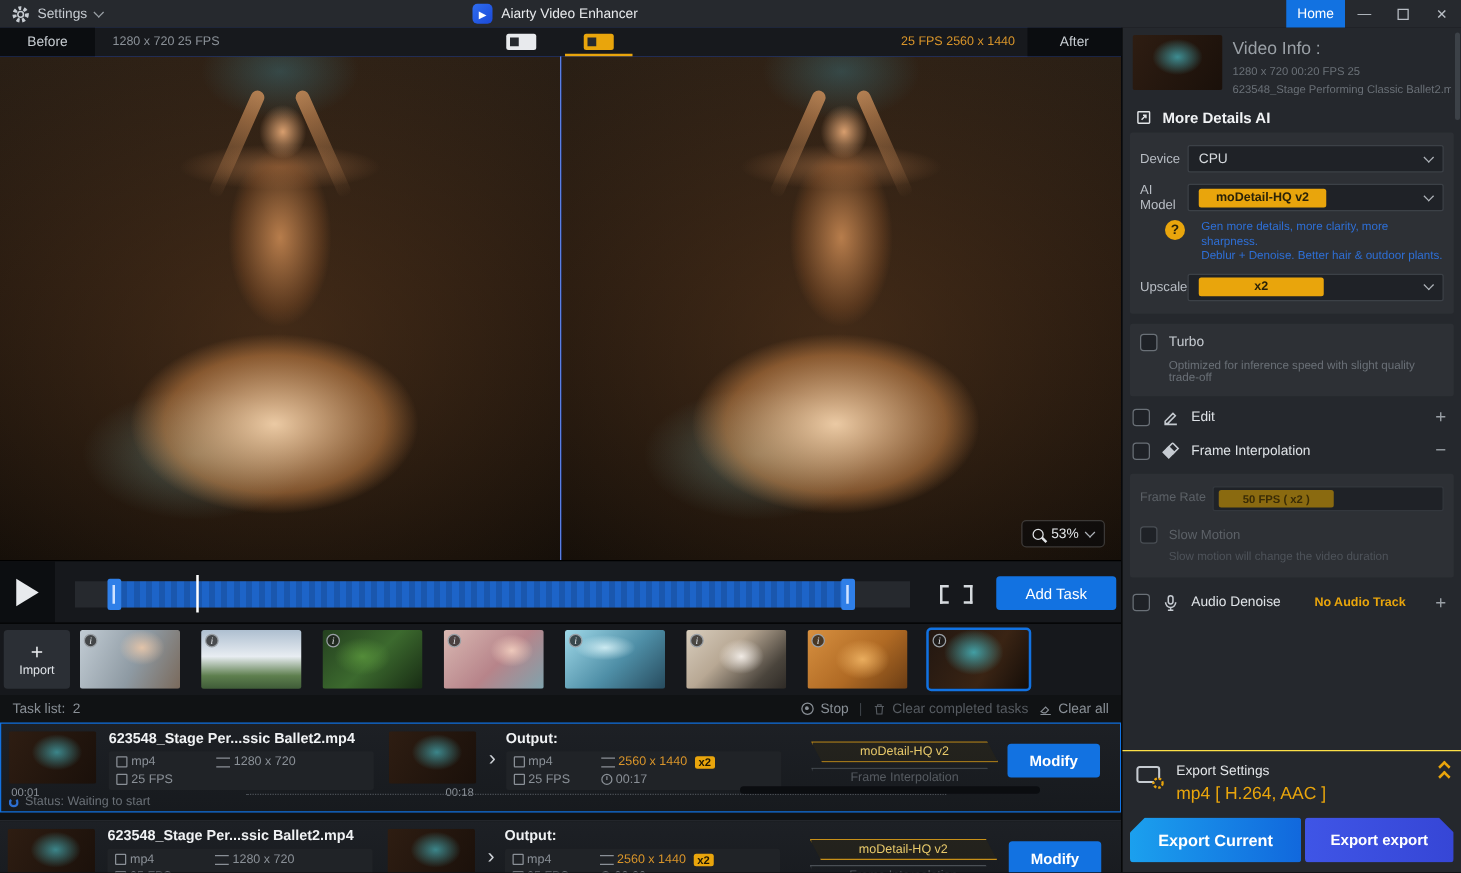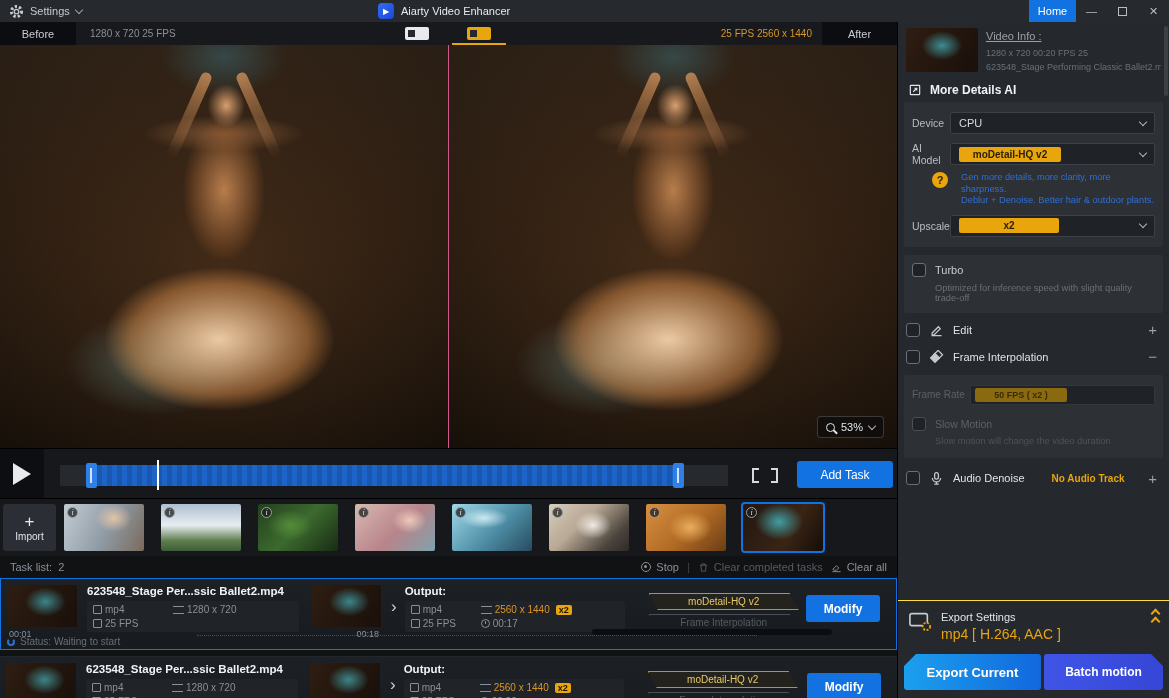--- a/index.html
+++ b/index.html
@@ -12,21 +12,21 @@
   .tb-left { display:flex; align-items:center; gap:6px; padding-left:9px; color:#c6cbd1; font-size:11px; }
   .tb-chev { width:6px; height:6px; border-right:1.4px solid #9aa0a6; border-bottom:1.4px solid #9aa0a6; transform:rotate(45deg); margin-top:-3px; }
   .tb-title { position:absolute; left:378px; display:flex; align-items:center; gap:7px; color:#e8eaed; font-size:11px; }
   .logo { width:16px; height:16px; border-radius:4px; background:linear-gradient(135deg,#2f6df0,#1b49d8); display:flex; align-items:center; justify-content:center; color:#fff; font-size:8px; }
   .tb-right { margin-left:auto; display:flex; align-items:stretch; height:100%;justify-content:space-between; }
   .home-btn { background:#1272e1; color:#fff; width:47px; display:flex; align-items:center; justify-content:center; font-size:11px; cursor:pointer; }
   .win-btn { width:31px; display:flex; align-items:center; justify-content:center; color:#b9bec5; font-size:11px; }
   .max-box { width:9px; height:9px; border:1px solid #b9bec5; }
 
   
-  .preview-area { position:absolute; top:22px; left:0; width:897px; height:426px; background:#be185d; }
+  .preview-area { position:absolute; top:22px; left:0; width:897px; height:426px; background:#1d4ed8; }
   .pv-strip { position:absolute; top:0; left:0; width:100%; height:23px; background:#17191d; display:flex; align-items:center; z-index:6; }
   .tab { background:#0b0d10; height:23px; display:flex; align-items:center; justify-content:center; color:#c8cdd2; font-size:11px; }
   .tab-before { width:76px; }
   .tab-after { width:75px; }
   .res-info { color:#8a9097; font-size:10px; margin-left:14px; }
   .after-info { margin-left:auto; color:#d9952a; font-size:10px; margin-right:10px; }
   .view-toggles { position:absolute; left:386px; top:0; height:23px; display:flex; }
   .tgl-wrap { width:62px; height:23px; display:flex; align-items:center; justify-content:center; position:relative; cursor:pointer; }
   .tgl { width:24px; height:13px; background:#e8eaed; border-radius:2px; position:relative; }
   .tgl::before { content:""; position:absolute; left:3px; top:3px; width:7px; height:7px; background:#26292e; }
@@ -133,21 +133,21 @@
   .spin { width:8px; height:8px; border:2px solid #2d6fd2; border-top-color:transparent; border-radius:50%; }
   .prog-bar { position:absolute; left:8px; right:60px; bottom:3px; height:7px; background:#0b0d10; border-radius:4px; }
 
   
   .sidebar { position:absolute; top:22px; right:0; width:272px; height:676px; background:#25282d; border-left:1px solid #000; display:flex; flex-direction:column; }
   .sb-scroll { position:absolute; right:1px; top:4px; width:4px; height:70px; background:#3c4147; border-radius:2px; }
   .vinfo { display:flex; gap:8px; padding:6px 8px 4px 8px; }
   .vinfo-thumb { width:72px; height:44px; border-radius:2px; flex:none;
      background:radial-gradient(28px 20px at 50% 40%, rgba(70,180,190,.75), transparent 72%), linear-gradient(120deg,#2e1d12,#1a100a); }
   .vinfo-col { overflow:hidden; padding-top:2px; }
-  .vinfo-title { color:#9aa0a6; font-size:11px;text-decoration:underline; }
+  .vinfo-title { color:#9aa0a6; font-size:14px; }
   .vinfo-meta { color:#6a7077; font-size:9px; margin-top:6px; }
   .vinfo-file { color:#6a7077; font-size:9px; margin-top:4px; white-space:nowrap; overflow:hidden; }
   .sec-hdr { display:flex; align-items:center; gap:8px; padding:7px 10px 5px 10px; color:#f0f2f4; font-weight:bold; font-size:12px; }
   .panel { background:#2d3035; border-radius:2px; margin:0 6px; padding:8px 8px 10px 8px; }
   .row { display:flex; align-items:center; margin-top:8px; }
   .row:first-child { margin-top:2px; }
   .lbl { width:38px; color:#b9bec5; font-size:10.5px; flex:none; }
   .dd { flex:1; height:22px; background:#1f2227; border:1px solid #3c4147; border-radius:2px; display:flex; align-items:center; padding:0 8px; color:#d6dade; font-size:11px; cursor:pointer; }
   .dd .chev { margin-left:auto; }
   .yellow-pill { background:#e9a50c; color:#2a2208; font-size:10px; font-weight:bold; border-radius:2px; padding:2px 0; text-align:center; }
@@ -543,17 +543,17 @@
         <div class="exp-title">Export Settings</div>
         <div class="exp-fmt">mp4 [ H.264, AAC ]</div>
       </div>
       <span class="dbl-chev">
           <i></i>
           <i></i>
         </span>
     </div>
     <div class="exp-btns">
       <div class="btn-export">Export Current</div>
-      <div class="btn-batch">Batch motion</div>
+      <div class="btn-batch">Export export</div>
     </div>
   </div>
 
 </div>
 
 </body></html>

